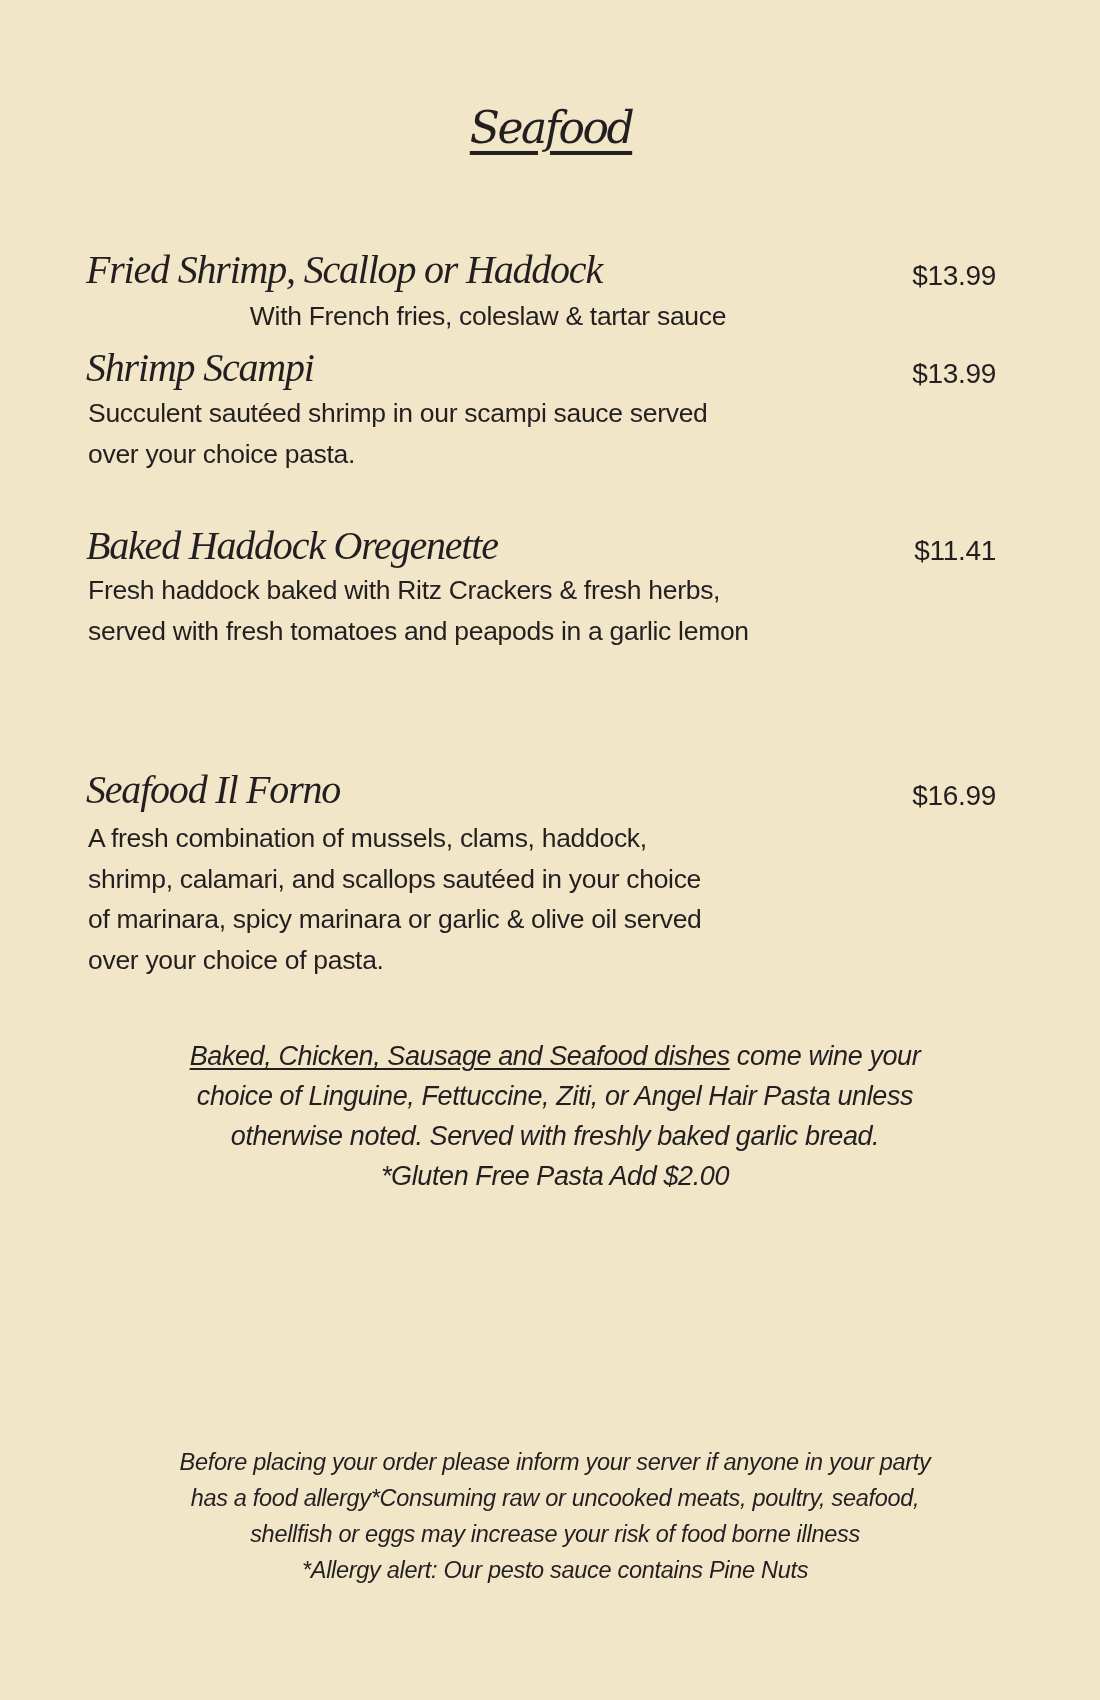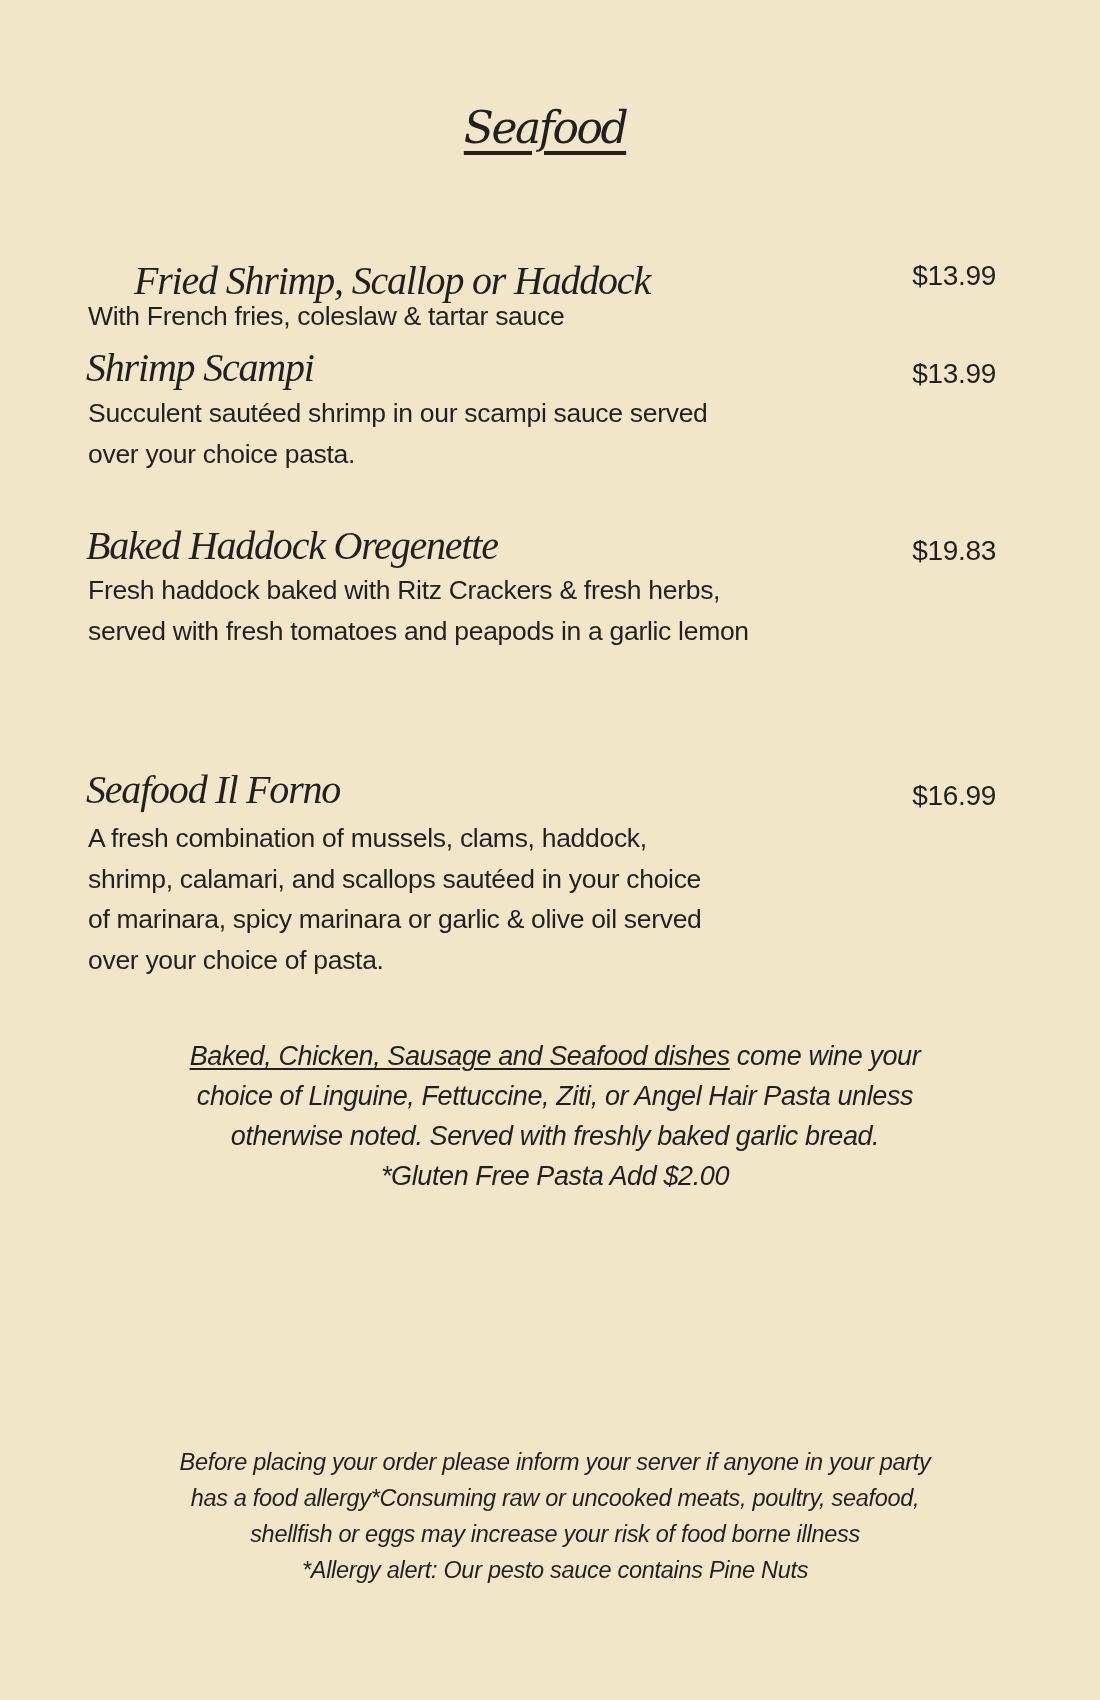--- a/index.html
+++ b/index.html
@@ -6,21 +6,21 @@
   body {
     width: 1100px; height: 1700px;
     background: #f2e6c9;
     color: #231f20;
     position: relative;
     overflow: hidden;
     font-family: "Liberation Sans", sans-serif;
   }
   .abs { position: absolute; }
   .section-title {
-    left: 0; width: 1090px; top: 102px;
+    left: 6px; width: 1090px; top: 102px;
     text-align: center;
   }
   .section-title span {
     font-family: "DejaVu Serif", serif;
     font-style: italic;
     font-size: 44px;
     letter-spacing: -2.5px;
     text-decoration: underline;
     text-decoration-thickness: 4px;
     text-underline-offset: 8px;
@@ -72,35 +72,35 @@
   }
   .footer .line { display: block; white-space: nowrap; }
 </style>
 </head>
 <body>
 
 <div class="abs section-title">
   <span>Seafood</span>
 </div>
 
-<div class="abs item-title" style="top:259px;margin-left:48px;">Fried Shrimp, Scallop or Haddock</div>
+<div class="abs item-title" style="top:248px;">Fried Shrimp, Scallop or Haddock</div>
 <div class="abs price" style="top:260px;">$13.99</div>
-<div class="abs desc" style="top:296px;">
+<div class="abs desc" style="top:296px;text-align:center;">
   <span class="line">With French fries, coleslaw &amp; tartar sauce</span>
 </div>
 
 <div class="abs item-title" style="top:346px;text-align:right;">Shrimp Scampi</div>
 <div class="abs price" style="top:358px;">$13.99</div>
 <div class="abs desc" style="top:393px;">
   <span class="line">Succulent sautéed shrimp in our scampi sauce served</span>
   <span class="line">over your choice pasta.</span>
 </div>
 
 <div class="abs item-title" style="top:524px;">Baked Haddock Oregenette</div>
-<div class="abs price" style="top:535px;">$19.83</div>
+<div class="abs price" style="top:535px;">$11.41</div>
 <div class="abs desc" style="top:570px;">
   <span class="line">Fresh haddock baked with Ritz Crackers &amp; fresh herbs,</span>
   <span class="line">served with fresh tomatoes and peapods in a garlic lemon</span>
 </div>
 
 <div class="abs item-title" style="top:768px;">Seafood Il Forno</div>
 <div class="abs price" style="top:780px;">$16.99</div>
 <div class="abs desc" style="top:818px;">
   <span class="line">A fresh combination of mussels, clams, haddock,</span>
   <span class="line">shrimp, calamari, and scallops sautéed in your choice</span>

